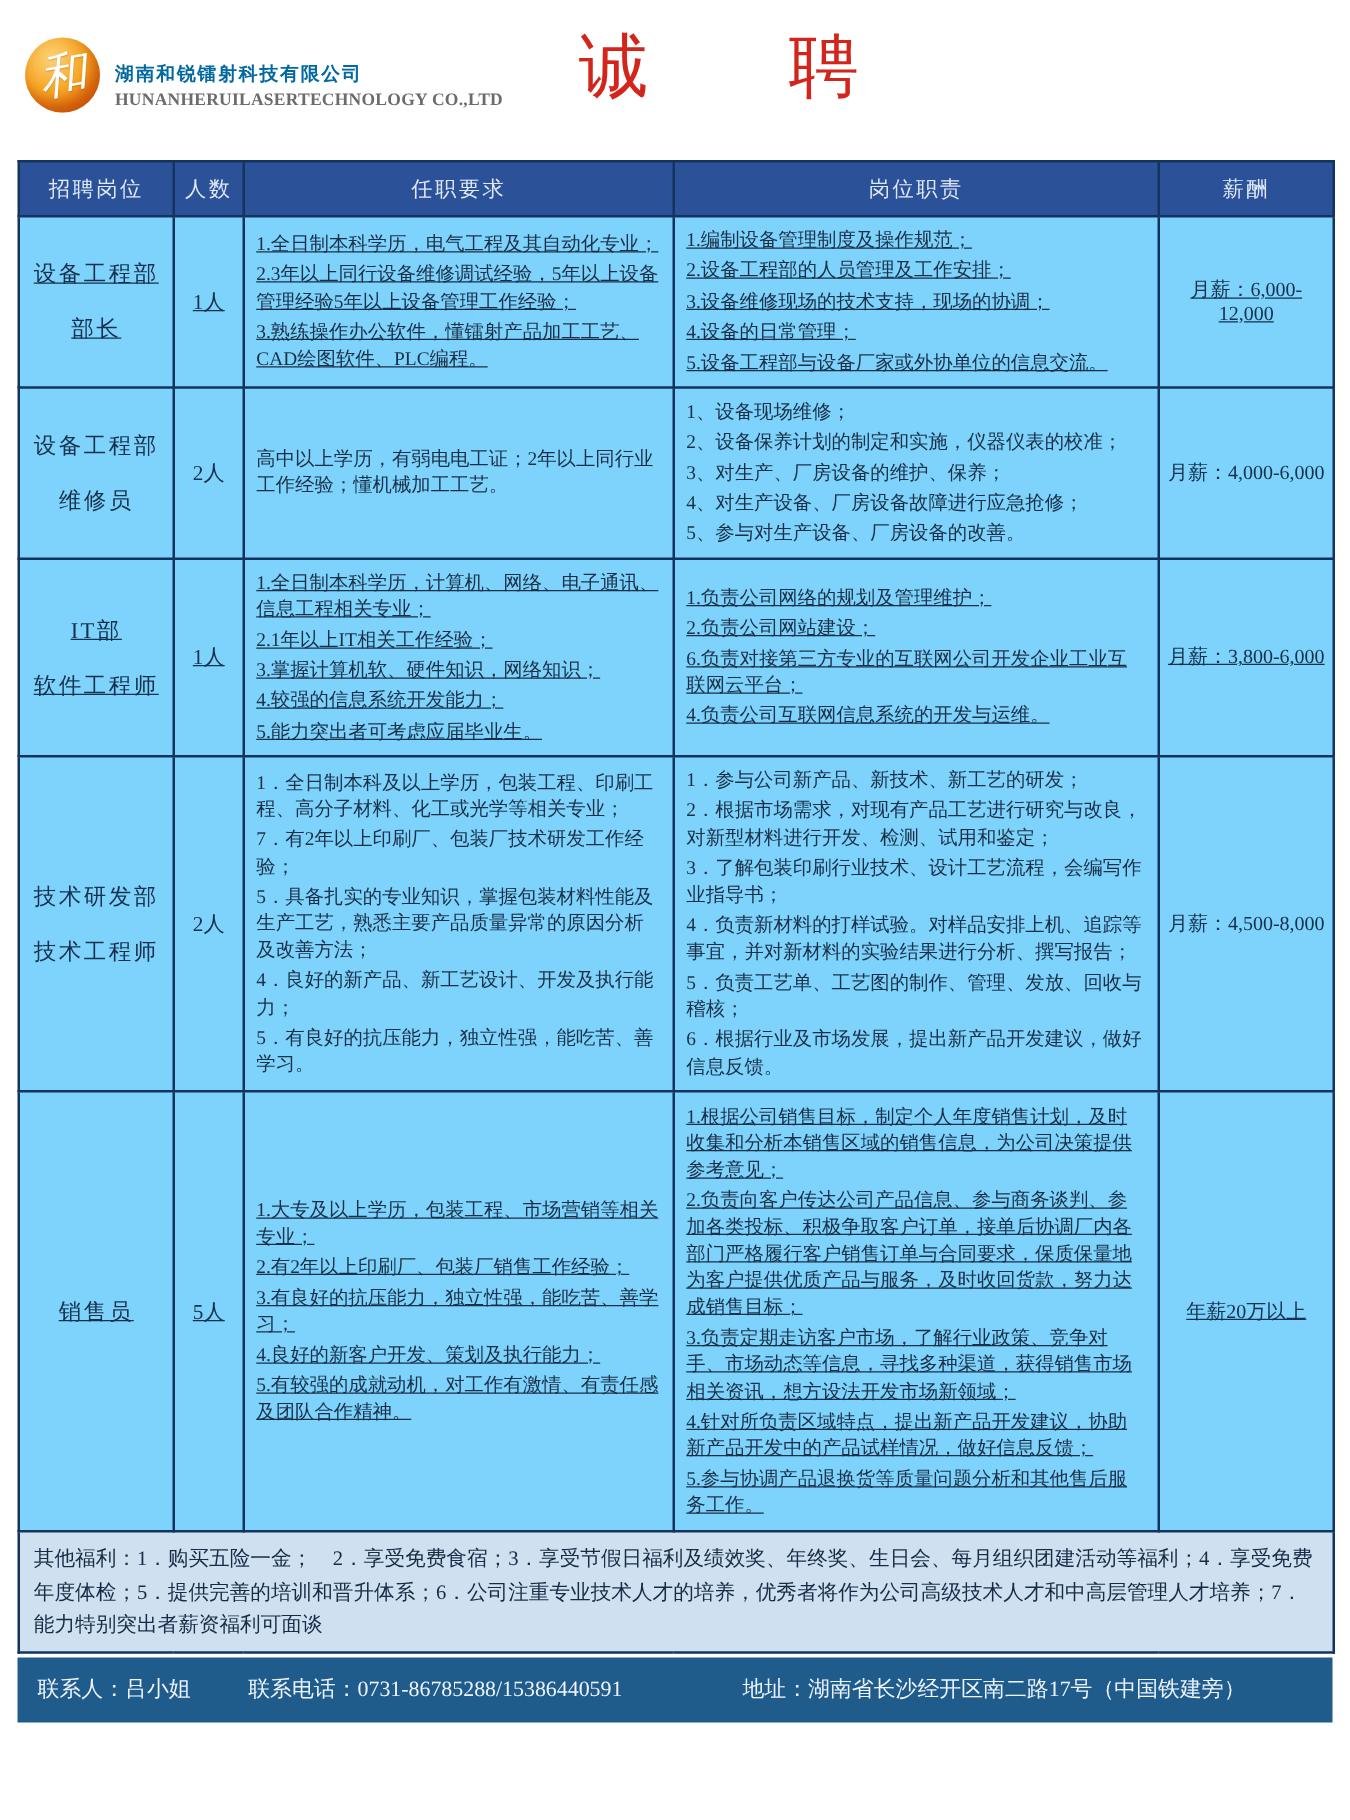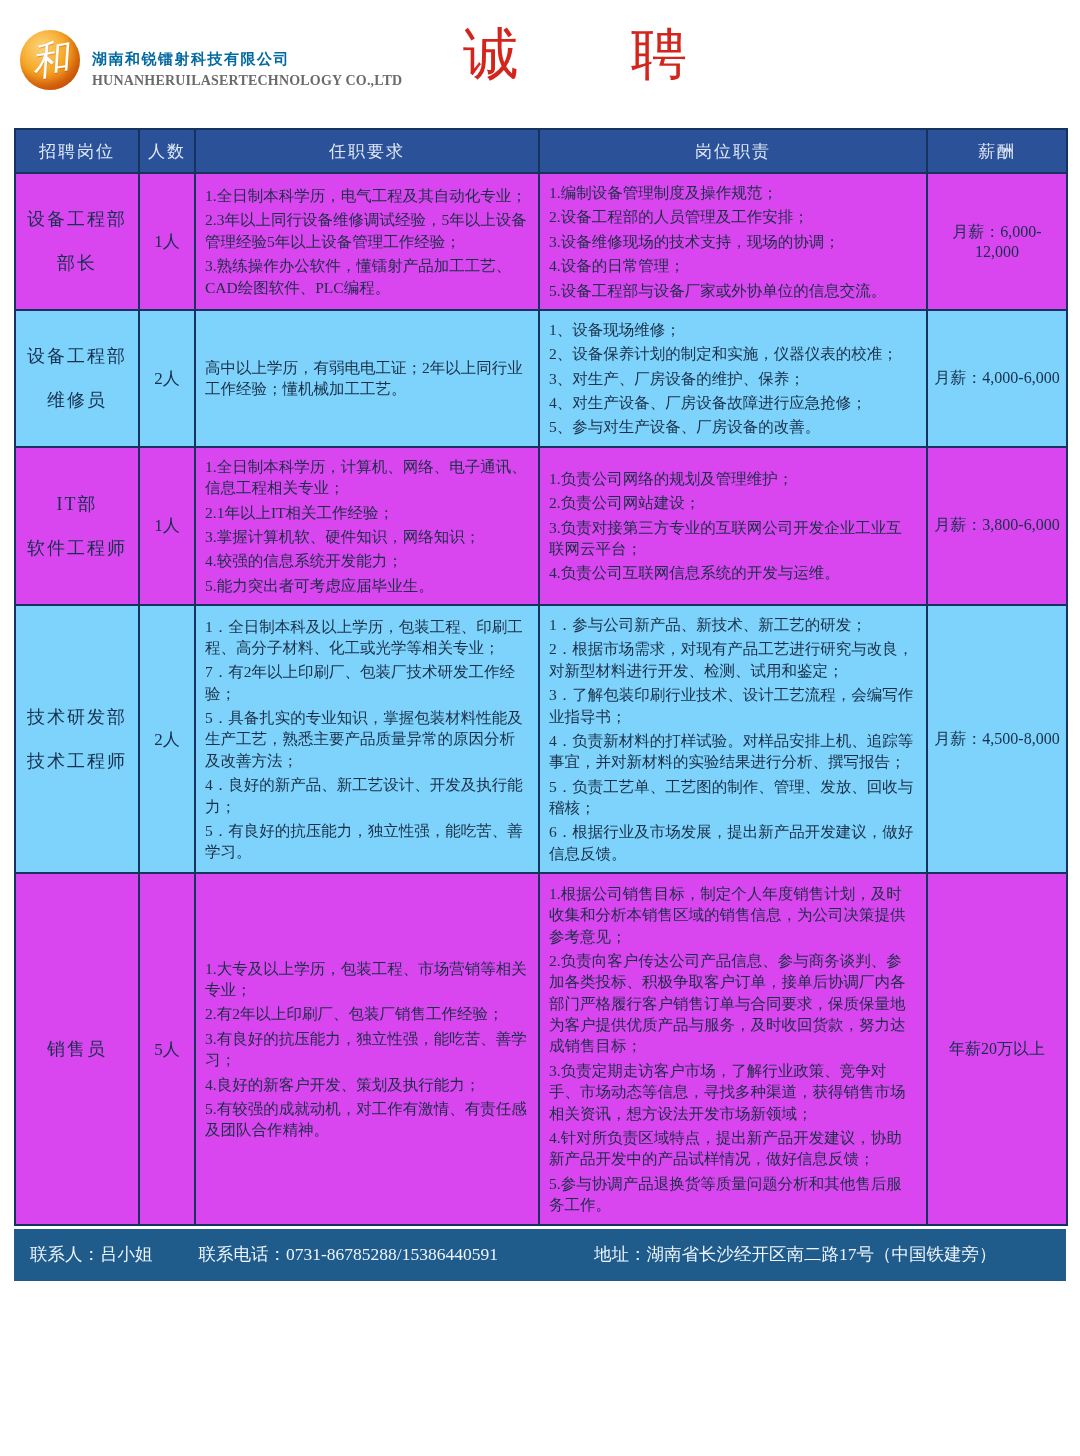--- a/index.html
+++ b/index.html
@@ -37,21 +37,21 @@
 
   
   table.jobs{border-collapse:collapse;table-layout:fixed;width:1052px;margin-top:10px;}
   table.jobs td,table.jobs th{border:2px solid #14345f;box-sizing:border-box;}
   thead th{
     background:#2b5198;color:#dfe8f6;font-weight:normal;font-size:17px;
     height:44px;letter-spacing:2px;
   }
   tr.r1{height:130px;} tr.r2{height:124px;} tr.r3{height:150px;}
   tr.r4{height:264px;} tr.r5{height:352px;} tr.rb{height:84px;}
-  .row-light td{background:#d946ef;}
+  .row-light td{background:#7dd3fc;text-decoration:underline;}
   .row-medium td{background:#7dd3fc;}
   td.pos{text-align:center;font-size:18px;color:#16304d;letter-spacing:2px;}
   td.pos div{margin:20px 0;}
   td.count{text-align:center;font-size:17px;color:#16304d;}
   td.list-cell{vertical-align:middle;padding:5px 9px;font-size:15.5px;line-height:1.38;color:#1b2f47;text-align:left;}
   td.list-cell > div{margin:3px 0;}
   td.salary{text-align:center;font-size:16px;color:#16304d;padding:0 5px;}
   td.benefits{
     background:#cfe0f0;padding:8px 11px;font-size:16.5px;line-height:1.6;
     color:#162c45;text-align:left;vertical-align:middle;
@@ -149,21 +149,21 @@
         <td class="list-cell">
             <div>1.全日制本科学历，计算机、网络、电子通讯、信息工程相关专业；</div>
             <div>2.1年以上IT相关工作经验；</div>
             <div>3.掌握计算机软、硬件知识，网络知识；</div>
             <div>4.较强的信息系统开发能力；</div>
             <div>5.能力突出者可考虑应届毕业生。</div>
           </td>
         <td class="list-cell">
             <div>1.负责公司网络的规划及管理维护；</div>
             <div>2.负责公司网站建设；</div>
-            <div>3.负责对接第三方专业的互联网公司开发企业工业互联网云平台；</div>
+            <div>6.负责对接第三方专业的互联网公司开发企业工业互联网云平台；</div>
             <div>4.负责公司互联网信息系统的开发与运维。</div>
           </td>
         <td class="salary">月薪：3,800-6,000</td>
       </tr>
       <tr class="r4 row-medium">
         <td class="pos">
             <div>技术研发部</div>
             <div>技术工程师</div>
           </td>
         <td class="count">2人</td>
@@ -198,20 +198,23 @@
           </td>
         <td class="list-cell">
             <div>1.根据公司销售目标，制定个人年度销售计划，及时收集和分析本销售区域的销售信息，为公司决策提供参考意见；</div>
             <div>2.负责向客户传达公司产品信息、参与商务谈判、参加各类投标、积极争取客户订单，接单后协调厂内各部门严格履行客户销售订单与合同要求，保质保量地为客户提供优质产品与服务，及时收回货款，努力达成销售目标；</div>
             <div>3.负责定期走访客户市场，了解行业政策、竞争对手、市场动态等信息，寻找多种渠道，获得销售市场相关资讯，想方设法开发市场新领域；</div>
             <div>4.针对所负责区域特点，提出新产品开发建议，协助新产品开发中的产品试样情况，做好信息反馈；</div>
             <div>5.参与协调产品退换货等质量问题分析和其他售后服务工作。</div>
           </td>
         <td class="salary">年薪20万以上</td>
       </tr>
+      <tr class="rb">
+        <td class="benefits" colspan="5">其他福利：1．购买五险一金；　2．享受免费食宿；3．享受节假日福利及绩效奖、年终奖、生日会、每月组织团建活动等福利；4．享受免费年度体检；5．提供完善的培训和晋升体系；6．公司注重专业技术人才的培养，优秀者将作为公司高级技术人才和中高层管理人才培养；7．能力特别突出者薪资福利可面谈</td>
+      </tr>
     </tbody>
   </table>
 
   <div class="contact-bar">
     <span class="person">联系人：吕小姐</span>
     <span class="phone">联系电话：0731-86785288/15386440591</span>
     <span class="addr">地址：湖南省长沙经开区南二路17号（中国铁建旁）</span>
   </div>
 
 </div>

